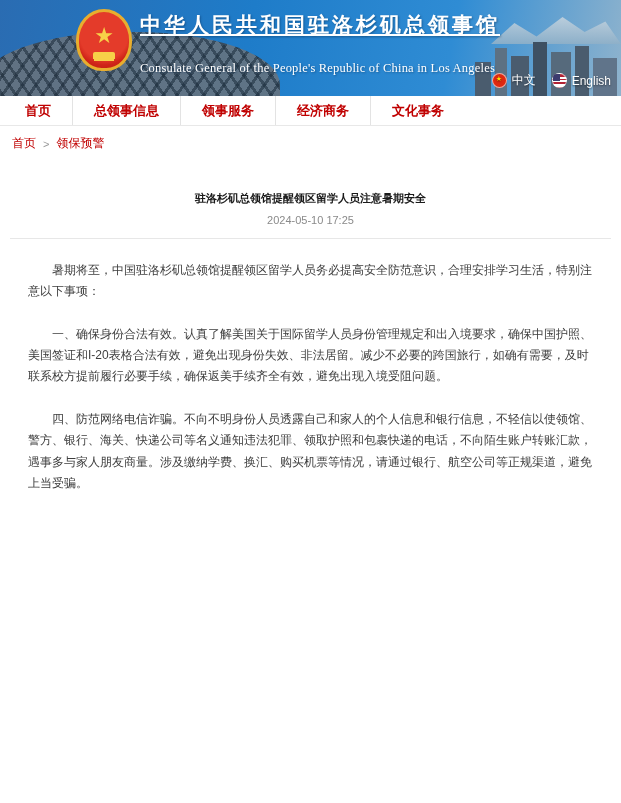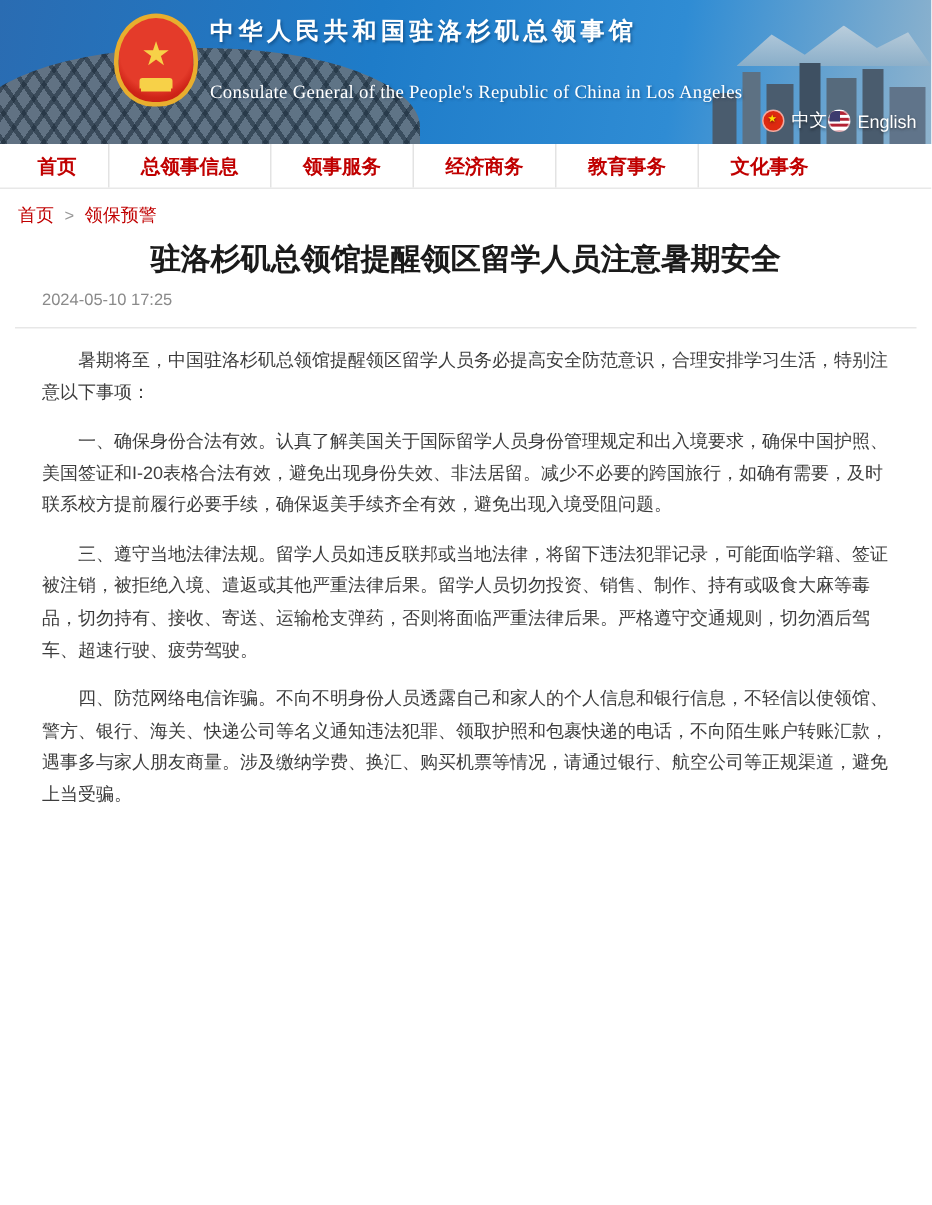--- a/index.html
+++ b/index.html
@@ -25,48 +25,48 @@
   .b7{left:122px;width:24px;height:38px;background:#60748a!important}
   .emblem { position:absolute; left:76px; top:9px; width:56px; height:62px;
     background:radial-gradient(circle at 50% 42%,#e43b2a 58%,#cf2418 72%,#b81c10 100%);
     border:3px solid #e8ae2e; border-radius:50% 50% 46% 46%; }
   .emblem .star { position:absolute; left:50%; top:42%; transform:translate(-50%,-50%);
     color:#f7d148; font-size:22px; line-height:1; }
   .emblem .gate { position:absolute; left:50%; bottom:9px; transform:translateX(-50%);
     width:22px; height:7px; background:#f7d148; border-radius:2px 2px 0 0;
     box-shadow:0 3px 0 -1px #f7d148; }
   .banner-titles { position:absolute; left:140px; top:11px; color:#fff; }
-  .banner-title-cn { font-size:16px; font-weight:bold; letter-spacing:3px;
-    font-family:"DejaVu Serif","Liberation Serif",serif; text-shadow:1px 1px 2px rgba(0,40,80,.45); }
+  .banner-title-cn { font-size:21px; font-weight:bold; letter-spacing:3px;
+    font-family:"DejaVu Serif","Liberation Serif",serif; text-shadow:1px 1px 2px rgba(0,40,80,.45);text-decoration:underline; }
   .banner-title-en { font-size:12.5px; margin-top:22px; letter-spacing:.2px;
     font-family:"Liberation Serif","DejaVu Serif",serif; text-shadow:1px 1px 2px rgba(0,40,80,.45); }
-  .lang-switch { position:absolute; right:10px; bottom:7px; display:flex; align-items:center; }
+  .lang-switch { position:absolute; right:10px; bottom:7px; display:flex; gap:16px; align-items:center; }
   .lang-item { display:flex; align-items:center; gap:5px; color:#fff; font-size:12px; cursor:pointer;
     text-shadow:0 1px 2px rgba(0,0,0,.5); }
   .flag { width:15px; height:15px; border-radius:50%; display:inline-block; border:1px solid rgba(255,255,255,.6); }
   .flag-cn { background:#de2910; position:relative; }
   .flag-cn::after { content:"★"; position:absolute; color:#ffde00; font-size:7px; left:3px; top:1px; }
   .flag-us { background:linear-gradient(180deg,#b22234 0 20%,#fff 20% 35%,#b22234 35% 50%,#fff 50% 65%,#b22234 65% 80%,#fff 80%); position:relative; }
   .flag-us::after { content:""; position:absolute; left:0; top:0; width:7px; height:7px; background:#3c3b6e; border-radius:4px 0 0 0; }
   
   .nav { display:flex; align-items:stretch; background:#fff; border-bottom:1px solid #e8e8e8; height:30px; padding-left:4px; }
   .nav-item { display:flex; align-items:center; padding:0 21px; font-size:13px; font-weight:bold;
     color:#c00000; cursor:pointer; white-space:nowrap; }
   .nav-item + .nav-item { border-left:1px solid #e3e3e3; }
   
   .breadcrumb { padding:9px 12px 7px; font-size:12px; display:flex; gap:7px; align-items:center; }
   .crumb-link { color:#c00000; cursor:pointer; }
   .crumb-sep { color:#999; font-size:11px; }
   .crumb-current { color:#c00000; }
   
   .article { padding:0 28px; }
-  .article-title { text-align:center; font-size:20px; font-weight:bold; color:#1a1a1a; }
-  .article-date { text-align:left; font-size:11px; color:#8a8a8a; margin-top:8px; }
+  .article-title { text-align:center; font-size:11px; font-weight:bold; color:#1a1a1a; margin-top:32px; }
+  .article-date { text-align:center; font-size:11px; color:#8a8a8a; margin-top:8px; }
   .article-divider { border:none; border-top:1px solid #e7e7e7; margin:12px -18px 4px; }
-  .article p { font-size:12px; line-height:1.78; text-indent:2em; margin-top:11px; color:#3d3d3d; }
+  .article p { font-size:12px; line-height:1.78; text-indent:2em; margin-top:21px; color:#3d3d3d; }
 </style>
 </head>
 <body>
 
 <div class="banner">
   <div class="stadium"></div>
   <div class="mountain"></div>
   <div class="skyline">
     <div class="b1"></div>
       <div class="b2"></div>
@@ -94,33 +94,31 @@
       <span>English</span>
     </span>
   </div>
 </div>
 
 <div class="nav">
   <span class="nav-item">首页</span>
   <span class="nav-item">总领事信息</span>
   <span class="nav-item">领事服务</span>
   <span class="nav-item">经济商务</span>
-  <span class="nav-item">教育事务</span>
   <span class="nav-item">文化事务</span>
 
 </div>
 
 <div class="breadcrumb">
   <span class="crumb-link">首页</span>
   <span class="crumb-sep">&gt;</span>
   <span class="crumb-current">领保预警</span>
 </div>
 
 <div class="article">
   <div class="article-title">驻洛杉矶总领馆提醒领区留学人员注意暑期安全</div>
   <div class="article-date">2024-05-10 17:25</div>
   <hr class="article-divider">
   <p>暑期将至，中国驻洛杉矶总领馆提醒领区留学人员务必提高安全防范意识，合理安排学习生活，特别注意以下事项：</p>
   <p>一、确保身份合法有效。认真了解美国关于国际留学人员身份管理规定和出入境要求，确保中国护照、美国签证和I-20表格合法有效，避免出现身份失效、非法居留。减少不必要的跨国旅行，如确有需要，及时联系校方提前履行必要手续，确保返美手续齐全有效，避免出现入境受阻问题。</p>
-  <p>三、遵守当地法律法规。留学人员如违反联邦或当地法律，将留下违法犯罪记录，可能面临学籍、签证被注销，被拒绝入境、遣返或其他严重法律后果。留学人员切勿投资、销售、制作、持有或吸食大麻等毒品，切勿持有、接收、寄送、运输枪支弹药，否则将面临严重法律后果。严格遵守交通规则，切勿酒后驾车、超速行驶、疲劳驾驶。</p>
   <p>四、防范网络电信诈骗。不向不明身份人员透露自己和家人的个人信息和银行信息，不轻信以使领馆、警方、银行、海关、快递公司等名义通知违法犯罪、领取护照和包裹快递的电话，不向陌生账户转账汇款，遇事多与家人朋友商量。涉及缴纳学费、换汇、购买机票等情况，请通过银行、航空公司等正规渠道，避免上当受骗。</p>
 
 </div>
 
 </body></html>

